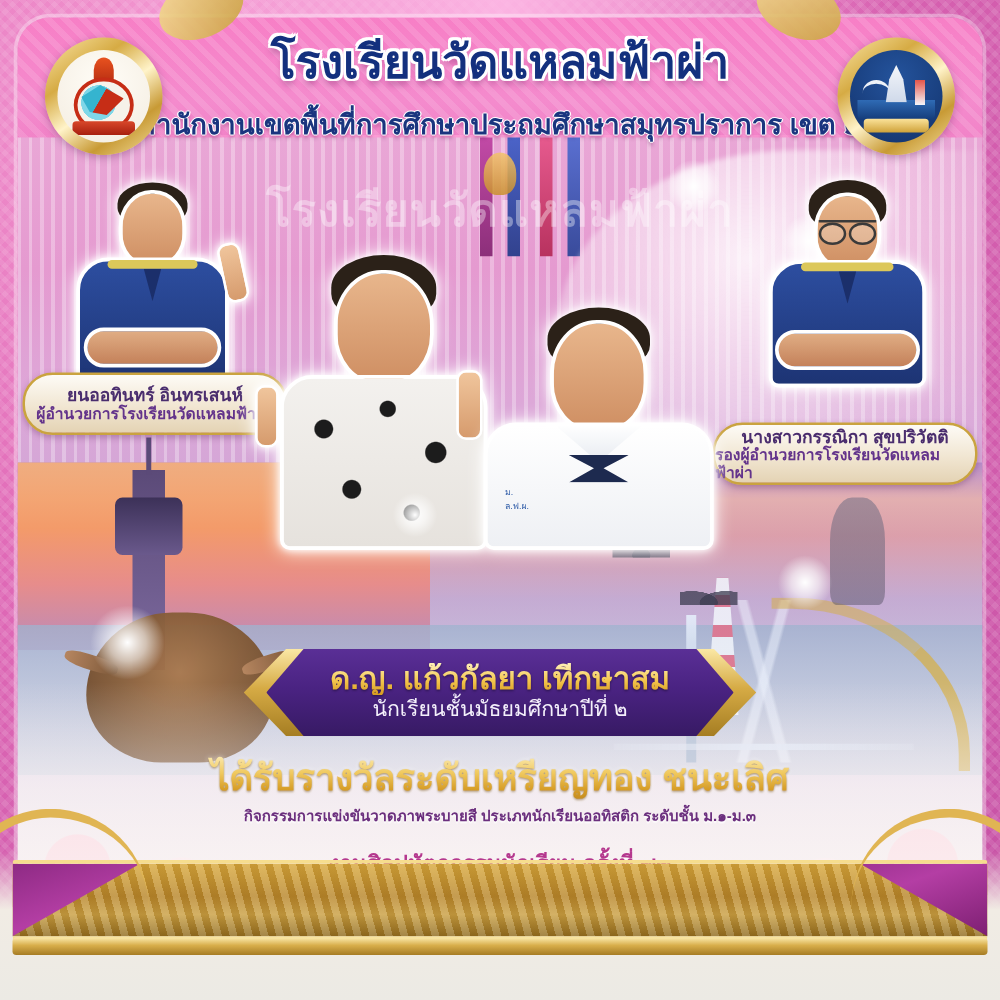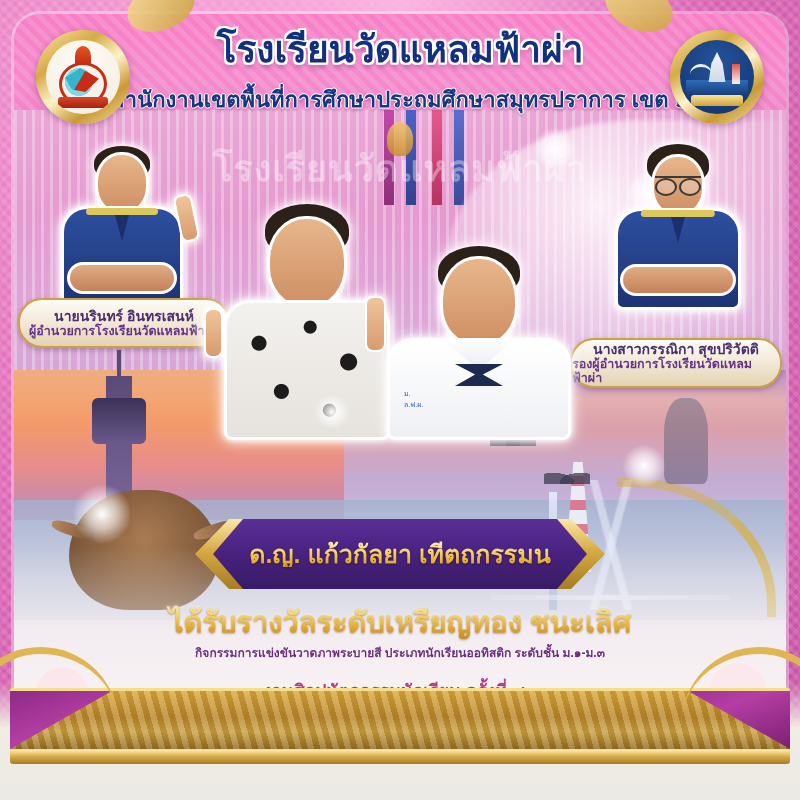--- a/index.html
+++ b/index.html
@@ -494,21 +494,21 @@
     <div class="person" style="left:28px;top:130px;width:160px;height:160px;">
       <div class="p-photo" style="height:160px;">
         <div class="hair" style="top:2px;width:56px;height:34px;"></div>
         <div class="head" style="top:8px;width:48px;height:56px;"></div>
         <div class="torso polo" style="top:62px;width:116px;height:98px;"></div>
         <div class="arms" style="top:118px;width:104px;height:26px;"></div>
         <div class="finger" style="right:6px;top:50px;transform:rotate(-12deg);"></div>
       </div>
     </div>
     <div class="plate plate-left">
-      <div class="nm">นายนรินทร์ อินทรเสนห์</div>
+      <div class="nm">ยนออทินทร์ อินทรเสนห์</div>
       <div class="rl">ผู้อำนวยการโรงเรียนวัดแหลมฟ้าผ่า</div>
     </div>
 
     <div class="person" style="right:28px;top:130px;width:160px;height:160px;">
       <div class="p-photo" style="height:160px;">
         <div class="hair" style="top:0;width:62px;height:40px;"></div>
         <div class="head" style="top:10px;width:48px;height:56px;"></div>
         <div class="glasses" style="top:32px;"></div>
         <div class="torso polo" style="top:64px;width:120px;height:96px;"></div>
         <div class="arms" style="top:120px;width:110px;height:26px;"></div>
@@ -546,21 +546,22 @@
     </div>
 
     <div class="spark" style="left:58px;top:470px;width:60px;height:60px;"></div>
     <div class="spark" style="right:120px;top:430px;width:44px;height:44px;"></div>
     <div class="spark" style="left:300px;top:380px;width:36px;height:36px;"></div>
 
 
     <div class="hexwrap">
       <div class="hex-gold"></div>
       <div class="hex-main">
-        <div class="hex-name">ด.ญ. แก้วกัลยา เทีตถกรรมน</div>
+        <div class="hex-name">ด.ญ. แก้วกัลยา เทีกษาสม</div>
+        <div class="hex-grade">นักเรียนชั้นมัธยมศึกษาปีที่ ๒</div>
       </div>
     </div>
 
     <div class="award">ได้รับรางวัลระดับเหรียญทอง ชนะเลิศ</div>
     <div class="detail">กิจกรรมการแข่งขันวาดภาพระบายสี ประเภทนักเรียนออทิสติก ระดับชั้น ม.๑-ม.๓</div>
     <div class="ev ev1">งานศิลปหัตถกรรมนักเรียน ครั้งที่ ๗๓</div>
     <div class="ev ev2">ประจำปีการศึกษา ๒๕๖๘</div>
     <div class="ev ev3">ระหว่างวันที่ ๑๖-๒๐ กุมภาพันธ์ พ.ศ. ๒๕๖๙</div>
 
   </div>

